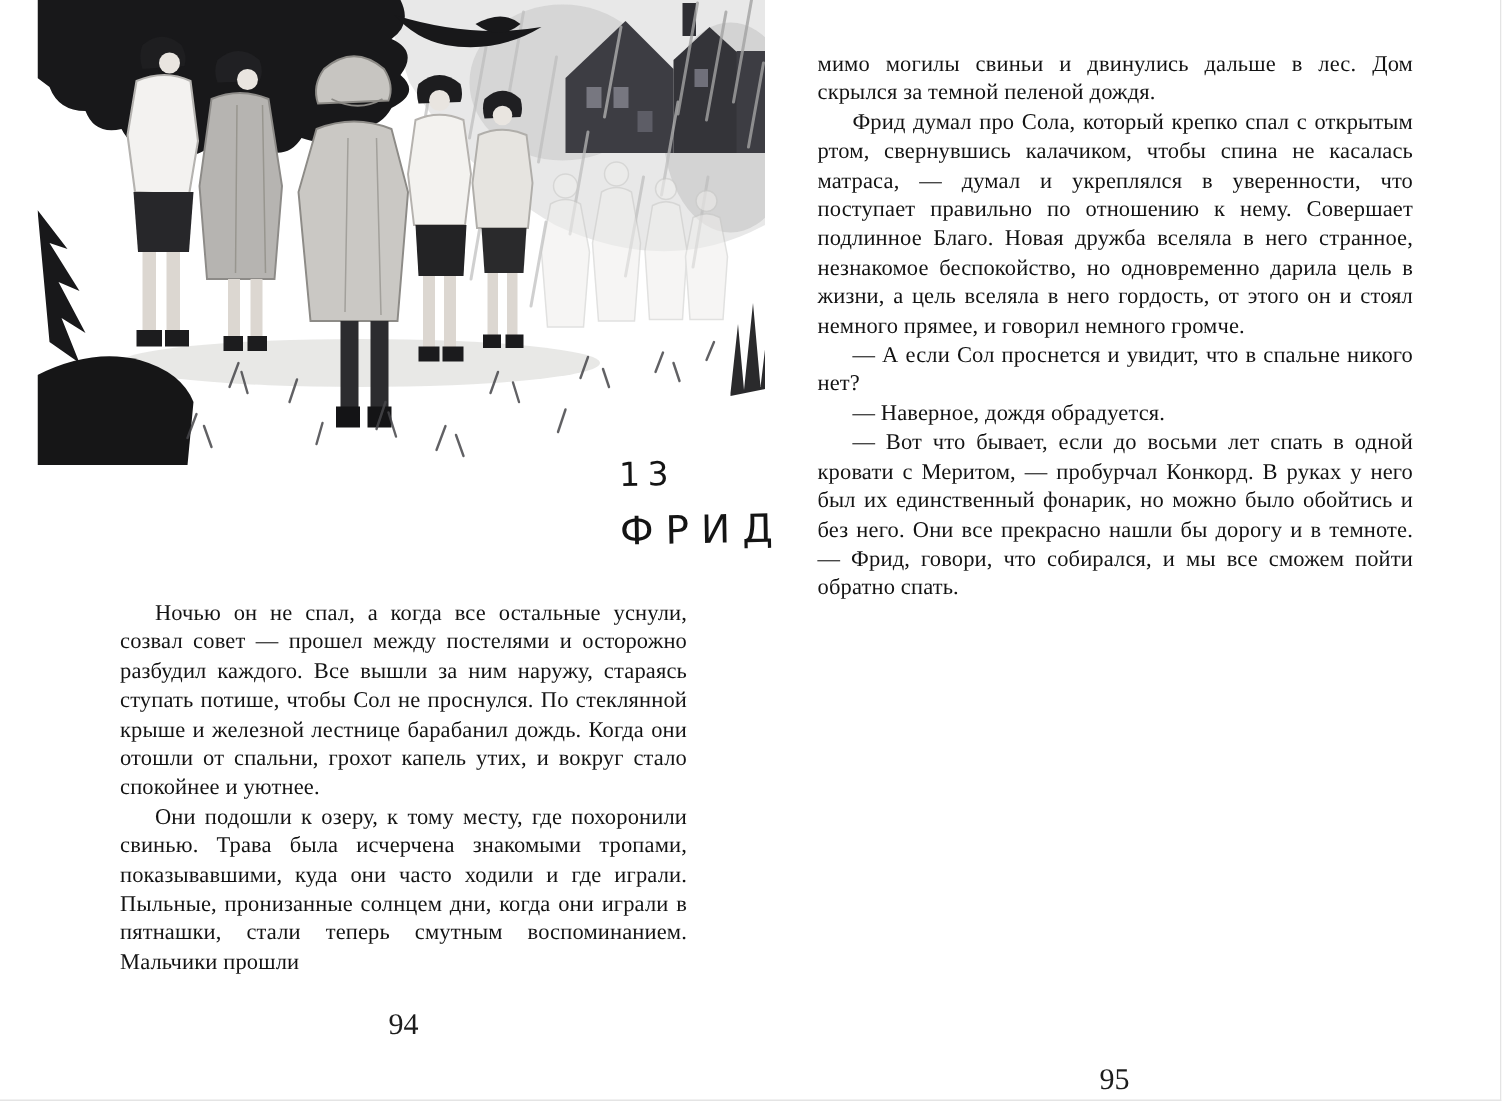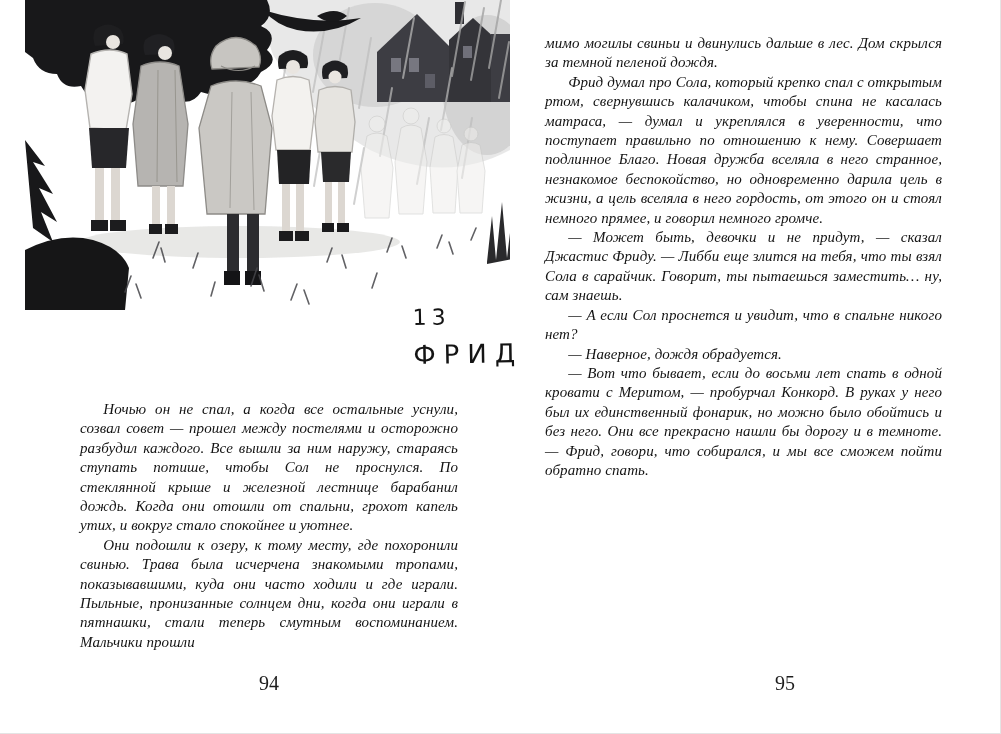--- a/index.html
+++ b/index.html
@@ -49,33 +49,33 @@
     position: absolute;
     font-size: 15px;
     line-height: 19.4px;
     color: #131313;
     text-align: justify;
     letter-spacing: 0.1px;
   }
   .left-col  { left: 80px;  top: 400px; width: 378px; }
   .right-col { left: 545px; top: 34px;  width: 397px; }
 
-  .para { text-indent: 1.55em; font-style: italic; }
+  .para { text-indent: 1.55em; }
   .para.no-indent { text-indent: 0; }
 
   .page-number {
     position: absolute;
     top: 672px;
     width: 60px;
     text-align: center;
     font-size: 20px;
     color: #1d1d1d;
   }
   .left-num  { left: 239px; }
-  .right-num { left: 755px; }
+  .right-num { left: 713px; margin-top: 37px; }
 </style>
 </head>
 <body>
 
 <div class="book">
 
   <div>
 
     <svg class="illustration" viewBox="0 0 485 310" role="img" aria-label="Черно-белая иллюстрация: группа мальчиков идет под дождем мимо темного дома среди деревьев, справа — призрачные светлые фигуры">
 
@@ -228,21 +228,20 @@
         <p class="para">Они подошли к озеру, к тому месту, где похоронили свинью. Трава была исчерчена знакомыми тропами, показывавшими, куда они часто ходили и где играли. Пыльные, пронизанные солнцем дни, когда они играли в пятнашки, стали теперь смутным воспоминанием. Мальчики прошли</p>
       </div>
 
     <div class="page-number left-num">94</div>
   </div>
 
   <div>
     <div class="text-col right-col">
         <p class="para no-indent">мимо могилы свиньи и двинулись дальше в лес. Дом скрылся за темной пеленой дождя.</p>
         <p class="para">Фрид думал про Сола, который крепко спал с открытым ртом, свернувшись калачиком, чтобы спина не касалась матраса, — думал и укреплялся в уверенности, что поступает правильно по отношению к нему. Совершает подлинное Благо. Новая дружба вселяла в него странное, незнакомое беспокойство, но одновременно дарила цель в жизни, а цель вселяла в него гордость, от этого он и стоял немного прямее, и говорил немного громче.</p>
-        <p class="para">— Может быть, девочки и не придут, — сказал Джастис Фриду. — Либби еще злится на тебя, что ты взял Сола в сарайчик. Говорит, ты пытаешься заместить… ну, сам знаешь.</p>
         <p class="para">— А если Сол проснется и увидит, что в спальне никого нет?</p>
         <p class="para">— Наверное, дождя обрадуется.</p>
         <p class="para">— Вот что бывает, если до восьми лет спать в одной кровати с Меритом, — пробурчал Конкорд. В руках у него был их единственный фонарик, но можно было обойтись и без него. Они все прекрасно нашли бы дорогу и в темноте. — Фрид, говори, что собирался, и мы все сможем пойти обратно спать.</p>
       </div>
     <div class="page-number right-num">95</div>
   </div>
 
 </div>
 
 </body></html>

